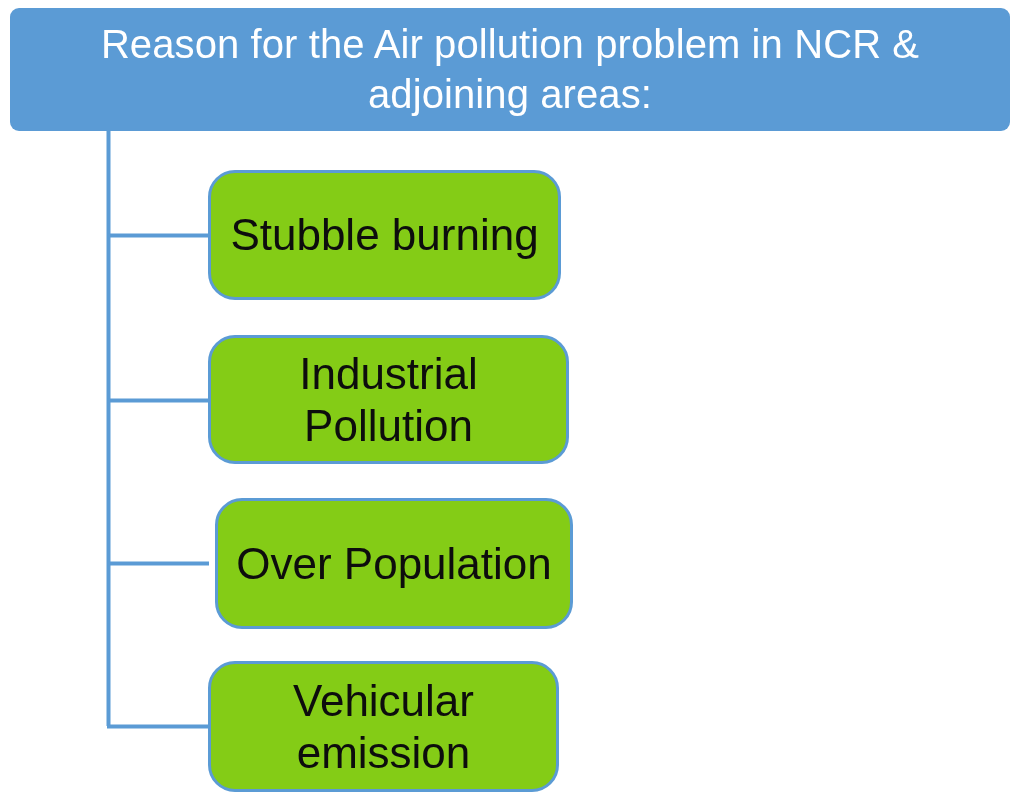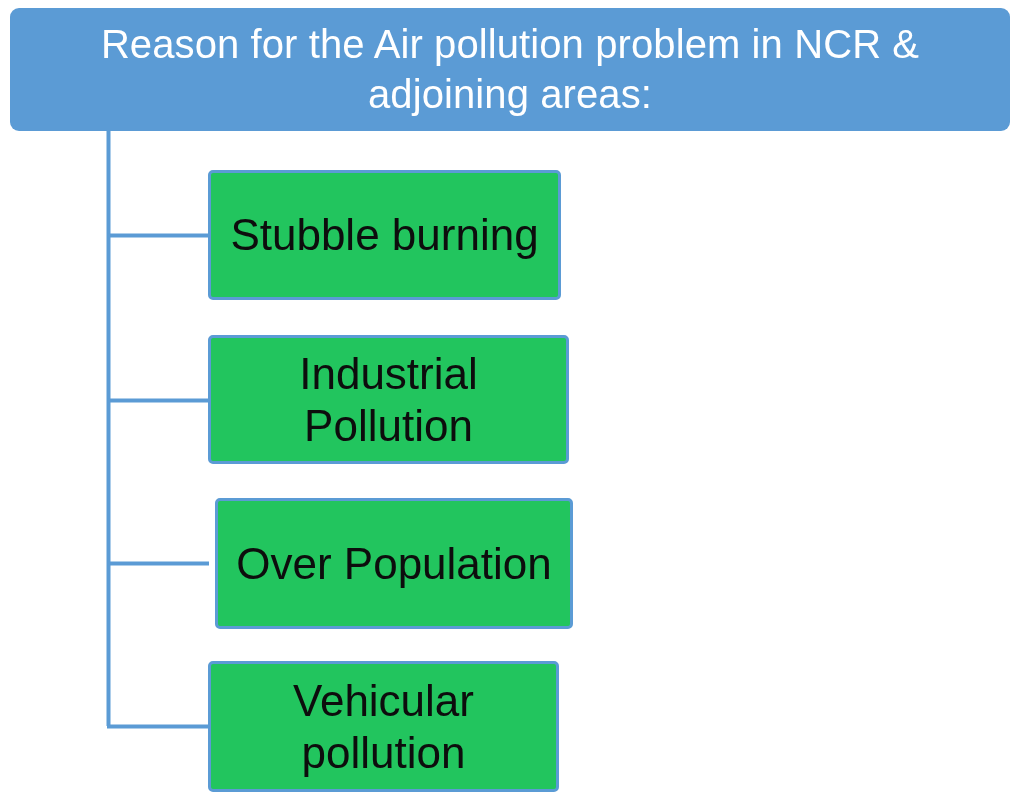--- a/index.html
+++ b/index.html
@@ -51,23 +51,23 @@
     top: 0;
     width: 1024px;
     height: 802px;
     pointer-events: none;
   }
 
   
   .node-box {
     position: absolute;
     box-sizing: border-box;
-    background: #22c55e;
+    background: #84cc16;
     border: 3px solid #5B9BD5;
-    border-radius: 5px;
+    border-radius: 27px;
     display: flex;
     align-items: center;
     justify-content: center;
     padding: 2px 10px;
   }
   .node-box-text {
     color: #0d0d0d;
     font-size: 44px;
     line-height: 1.17;
     text-align: center;
@@ -109,16 +109,16 @@
     <div class="node-box-text">Industrial
 Pollution</div>
   </div>
 
   <div class="node-box node-3">
     <div class="node-box-text">Over Population</div>
   </div>
 
   <div class="node-box node-4">
     <div class="node-box-text">Vehicular
-pollution</div>
+emission</div>
   </div>
 
 </div>
 
 </body></html>

